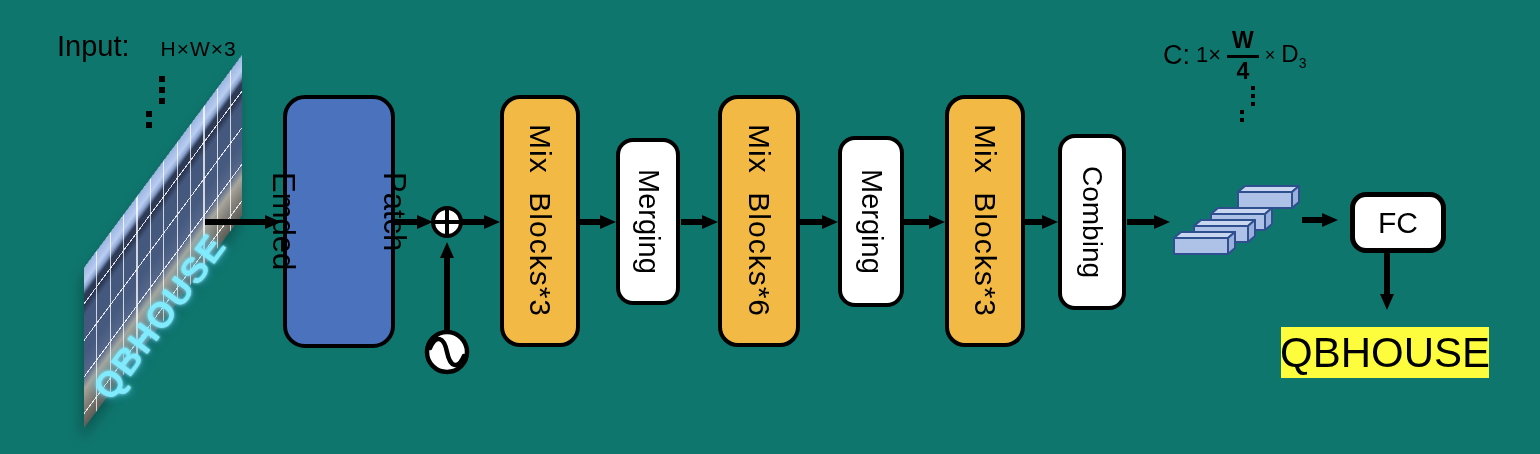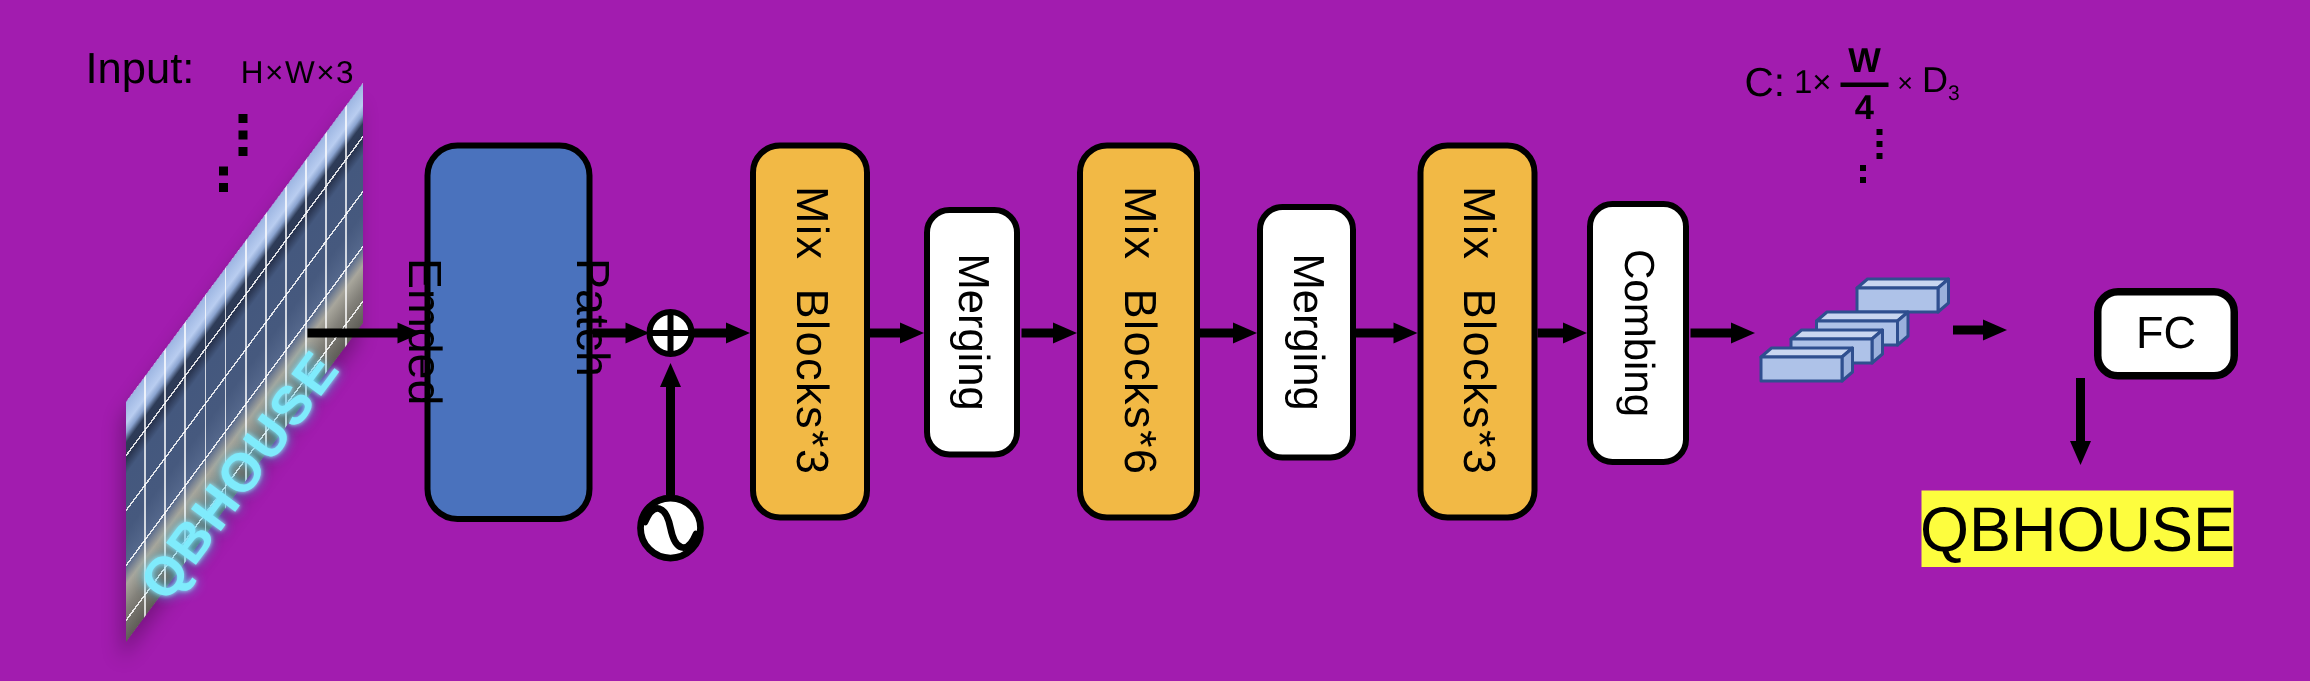--- a/index.html
+++ b/index.html
@@ -1,16 +1,16 @@
 <!DOCTYPE html>
 <html><head>
 <meta charset="utf-8">
 <style>
   html,body{margin:0;padding:0;background:#fff;}
-  #canvas{position:relative;width:1540px;height:454px;background:#a21caf;overflow:hidden;
+  #canvas{position:relative;width:1540px;height:454px;background:#0f766e;overflow:hidden;
           font-family:"Liberation Sans",sans-serif;color:#000;}
 
   
   .input-label{position:absolute;left:57px;top:30px;display:flex;align-items:baseline;gap:7px;}
   .input-label .big{font-size:29px;}
   .input-label .small{font-size:21px;letter-spacing:1px;margin-left:24px;}
 
   
   .dot{position:absolute;width:6px;height:6px;background:#000;}
   .dot.small{width:4px;height:4px;}
@@ -50,21 +50,21 @@
   .b-merge1 {left:616px;top:138px;width:64px;height:167px;}
   .b-stage2 {left:718px;top:95px;width:82px;height:252px;}
   .b-merge2 {left:838px;top:136px;width:66px;height:171px;}
   .b-stage3 {left:945px;top:95px;width:80px;height:252px;}
   .b-comb   {left:1058px;top:134px;width:68px;height:176px;}
   .stage-font{font-size:30px;letter-spacing:1px;}
   .merge-font{font-size:29px;}
   .comb-font{font-size:28px;}
 
   
-  .fc-box{left:1396px;top:192px;width:96px;height:61px;border-width:5px;border-radius:16px;}
+  .fc-box{left:1350px;top:192px;width:96px;height:61px;border-width:5px;border-radius:16px;}
   .fc-box span{font-size:30px;}
   .result{position:absolute;left:1281px;top:327px;width:208px;height:51px;
     background:#fdfd3e;display:flex;align-items:center;justify-content:center;
     font-size:42px;}
 
   
   .dims{position:absolute;left:1163px;top:26px;height:58px;display:flex;align-items:center;gap:6px;}
   .dims .c{font-size:27px;}
   .dims .one{font-size:22px;}
   .frac{display:inline-flex;flex-direction:column;align-items:center;line-height:1;font-weight:bold;}

